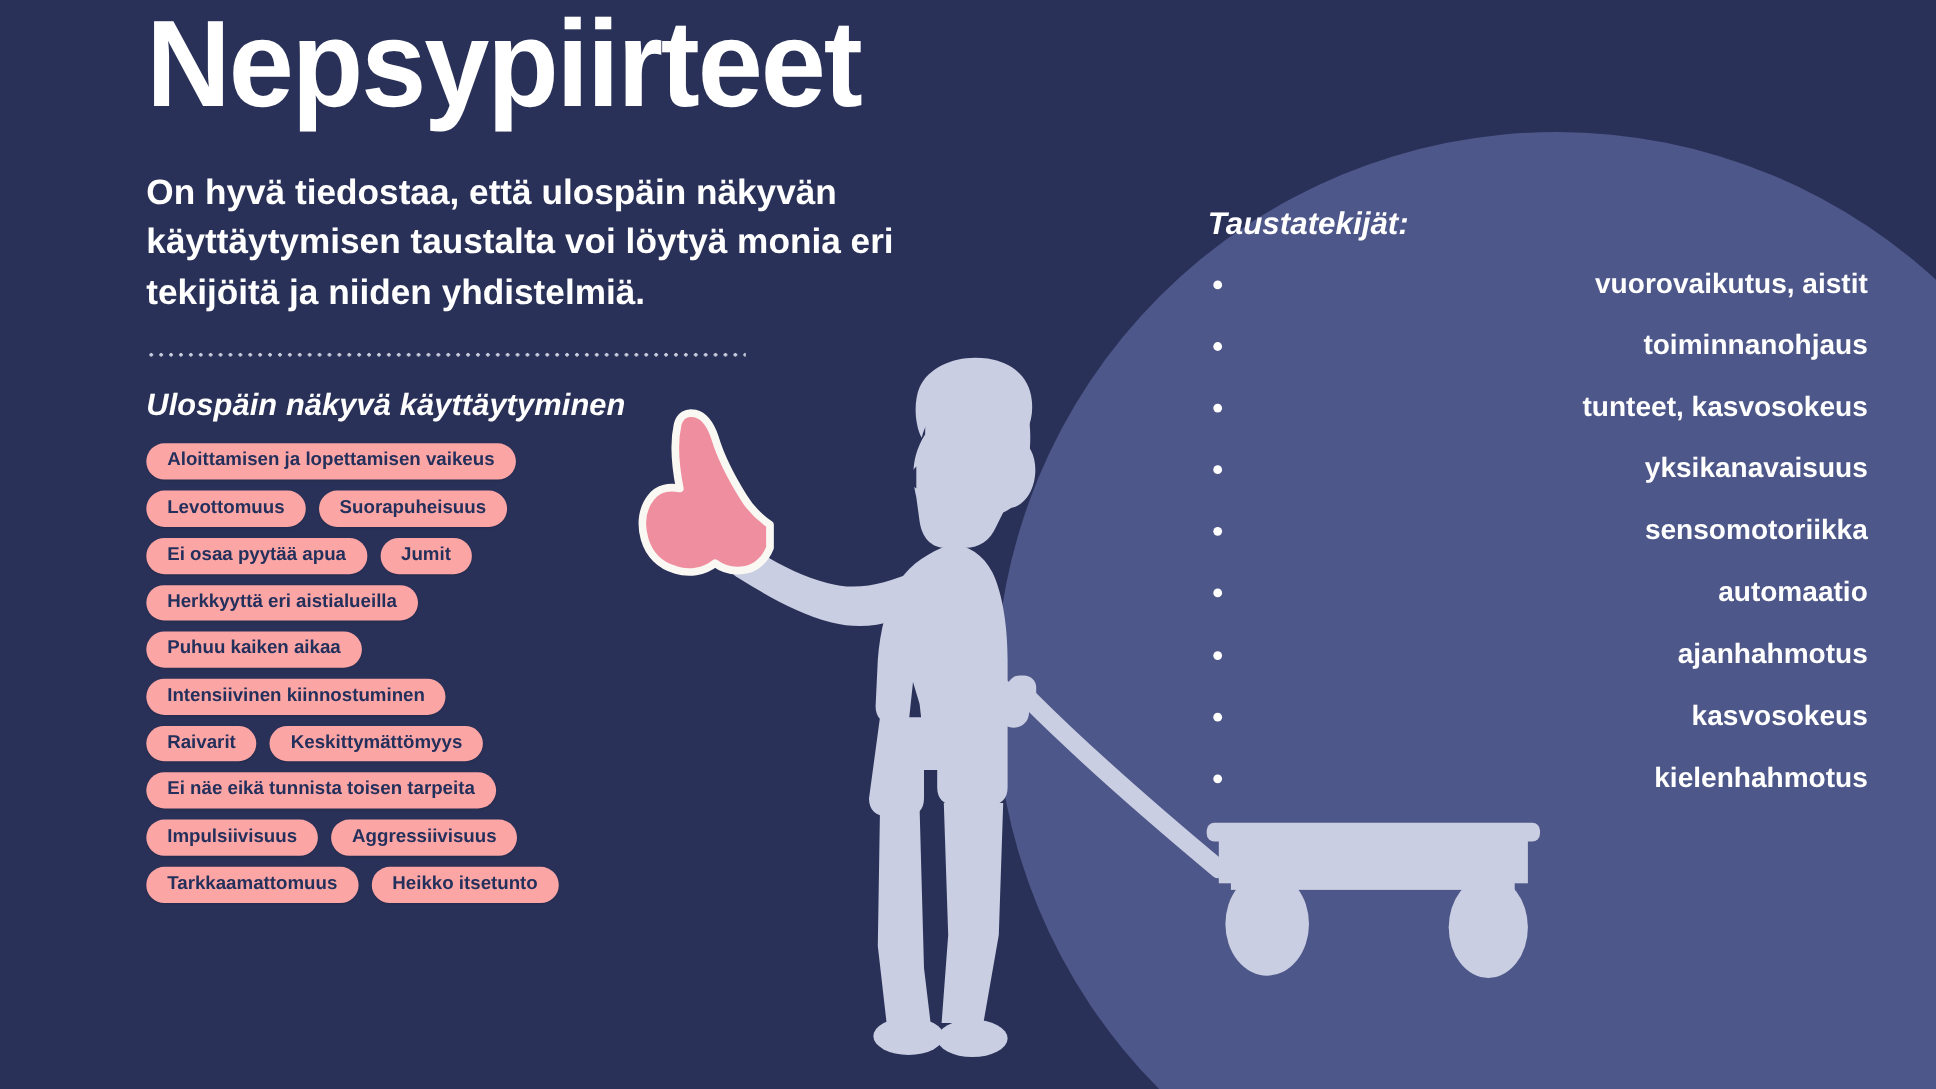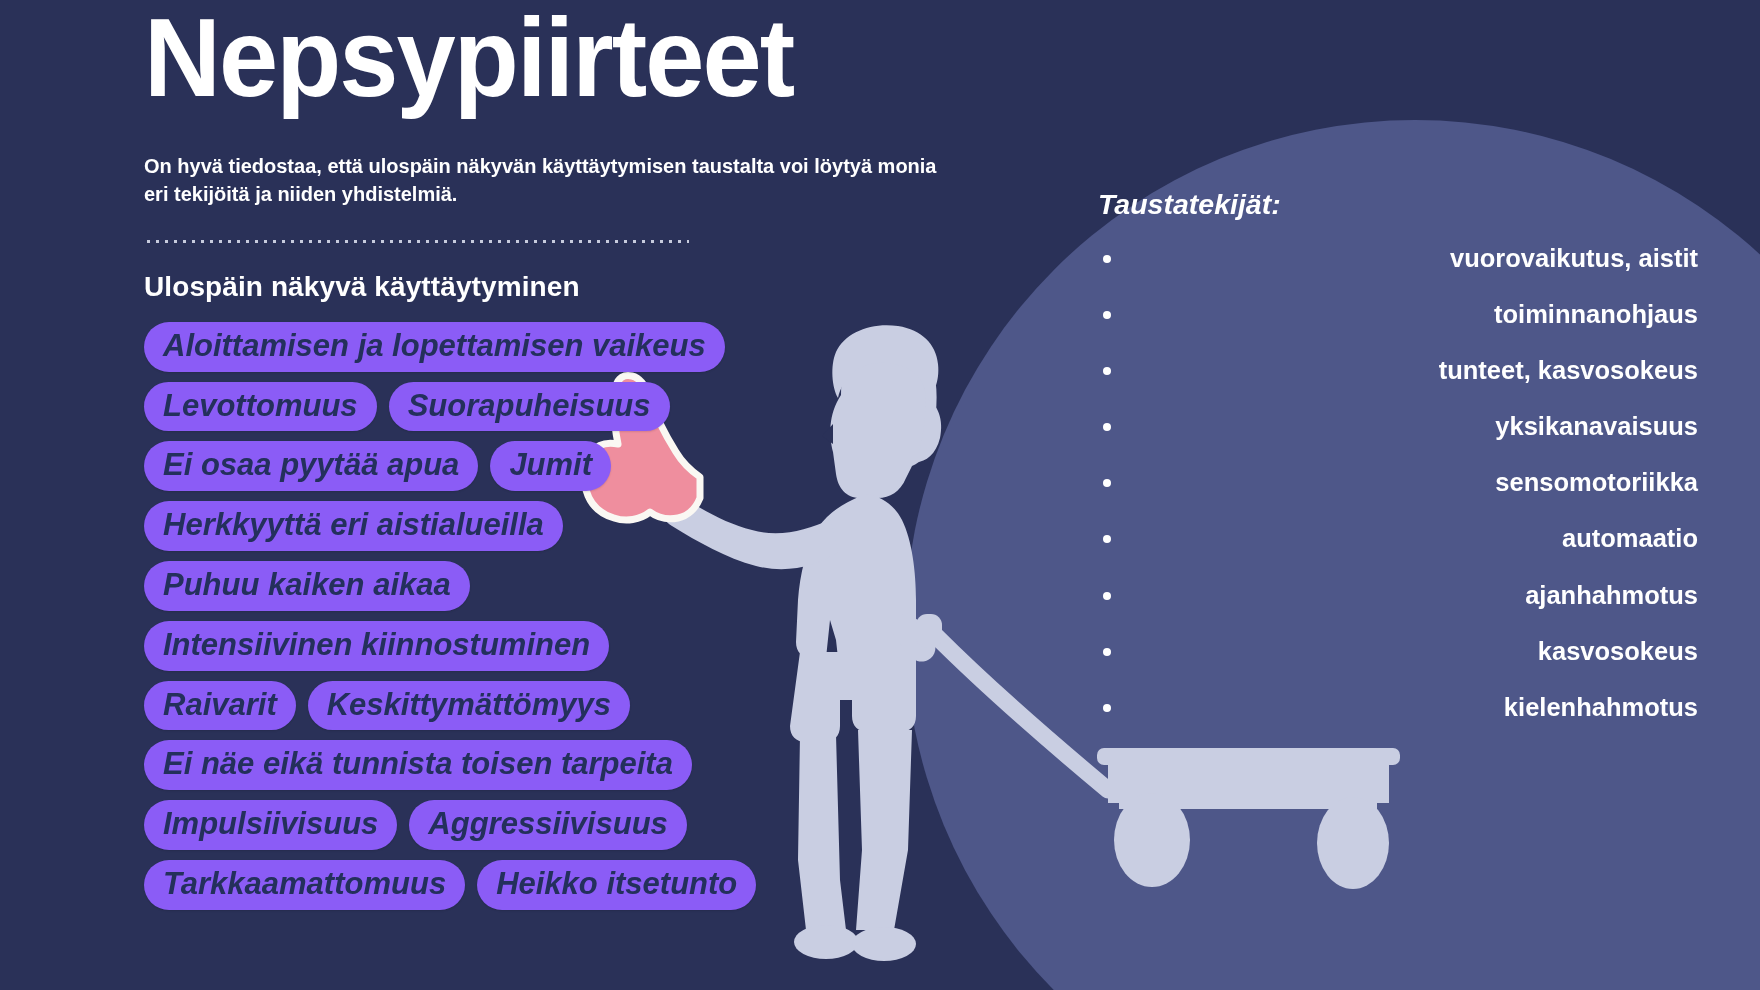--- a/index.html
+++ b/index.html
@@ -37,21 +37,21 @@
     top: 0;
     width: 1760px;
     height: 990px;
     z-index: 1;
     pointer-events: none;
   }
 
   
   .left-col {
     position: absolute;
-    left: 144px;
+    left: 133px;
     top: 0;
     width: 800px;
     z-index: 3;
   }
 
   .poster-title {
     font-size: 112px;
     line-height: 1.0;
     font-weight: bold;
     color: #ffffff;
@@ -59,21 +59,21 @@
     margin: 0;
     padding-top: 2px;
     font-family: "Liberation Sans Narrow", "Liberation Sans", sans-serif;
     transform: scaleX(0.95);
     transform-origin: left top;
     white-space: nowrap;
   }
 
   .intro {
     margin-top: 38px;
-    font-size: 20px;
+    font-size: 32px;
     line-height: 1.42;
     font-weight: bold;
     color: #ffffff;
     max-width: 820px;
   }
 
   .dotted-rule {
     margin-top: 30px;
     width: 545px;
     height: 5px;
@@ -82,45 +82,45 @@
     background-repeat: repeat-x;
     background-position: 0 center;
   }
 
   .section-heading {
     margin-top: 27px;
     font-size: 28px;
     font-weight: bold;
     color: #ffffff;
     letter-spacing: 0.1px;
+    font-style: italic;
   }
 
   
   .pill-rows {
     margin-top: 19px;
   }
   .pill-row {
     display: flex;
     flex-wrap: nowrap;
     gap: 12px;
     margin-bottom: 10px;
   }
   .pill {
     display: inline-flex;
     align-items: center;
-    background: #8b5cf6;
+    background: #fca5a5;
     color: #24305c;
     border-radius: 999px;
     padding: 5px 19px 7px 19px;
-    font-size: 31px;
+    font-size: 17px;
     font-weight: bold;
     line-height: 1.22;
     white-space: nowrap;
     box-shadow: 0 1px 2px rgba(0,0,0,0.12);
-    font-style: italic;
   }
 
   
   .right-col {
     position: absolute;
     left: 1098px;
     top: 188px;
     width: 600px;
     z-index: 3;
   }

